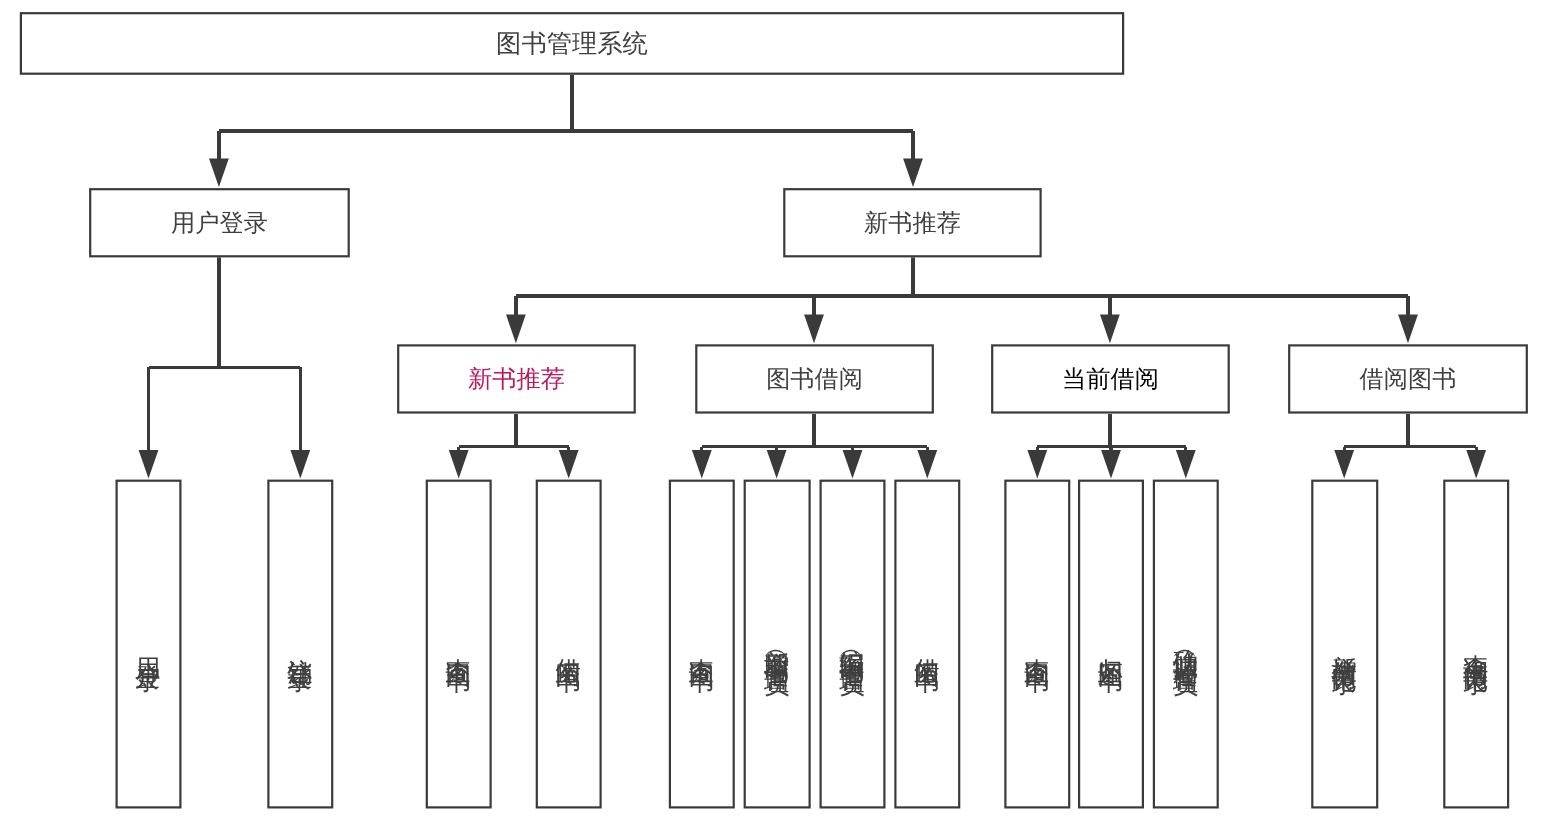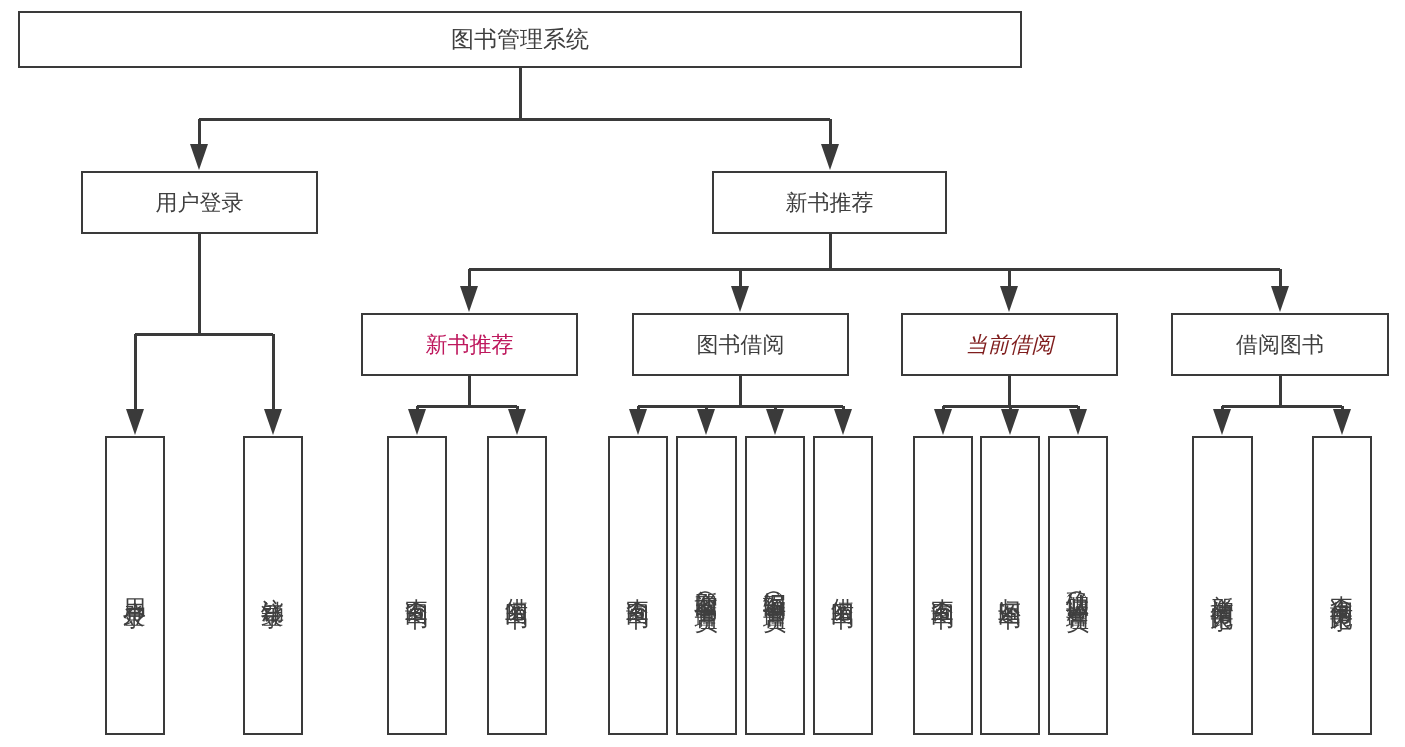--- a/index.html
+++ b/index.html
@@ -136,21 +136,21 @@
       <div class="node horiz" style="left: 712px; top: 171px; width: 235px; height: 63px; border-color: rgb(58, 58, 58); background: rgb(255, 255, 255);">
         <span class="node-label" style="color: rgb(63, 63, 63);">新书推荐</span>
       </div>
       <div class="node horiz" style="left: 361px; top: 313px; width: 217px; height: 63px; border-color: rgb(58, 58, 58); background: rgb(255, 255, 255);">
         <span class="node-label" style="color: #be185d;">新书推荐</span>
       </div>
       <div class="node horiz" style="left: 632px; top: 313px; width: 217px; height: 63px; border-color: rgb(58, 58, 58); background: rgb(255, 255, 255);">
         <span class="node-label" style="color: rgb(63, 63, 63);">图书借阅</span>
       </div>
       <div class="node horiz" style="left: 901px; top: 313px; width: 217px; height: 63px; border-color: rgb(58, 58, 58); background: rgb(255, 255, 255);">
-        <span class="node-label" style="color: #7f1d1d; font-style: italic;">当前借阅</span>
+        <span class="node-label" style="color: #000000;">当前借阅</span>
       </div>
       <div class="node horiz" style="left: 1171px; top: 313px; width: 218px; height: 63px; border-color: rgb(58, 58, 58); background: rgb(255, 255, 255);">
         <span class="node-label" style="color: rgb(63, 63, 63);">借阅图书</span>
       </div>
       <div class="node vert" style="left: 105px; top: 436px; width: 60px; height: 299px; border-color: rgb(58, 58, 58); background: rgb(255, 255, 255);">
         <span class="node-label" style="color: rgb(63, 63, 63);">用户登录</span>
       </div>
       <div class="node vert" style="left: 243px; top: 436px; width: 60px; height: 299px; border-color: rgb(58, 58, 58); background: rgb(255, 255, 255);">
         <span class="node-label" style="color: rgb(63, 63, 63);">注销登录</span>
       </div>

